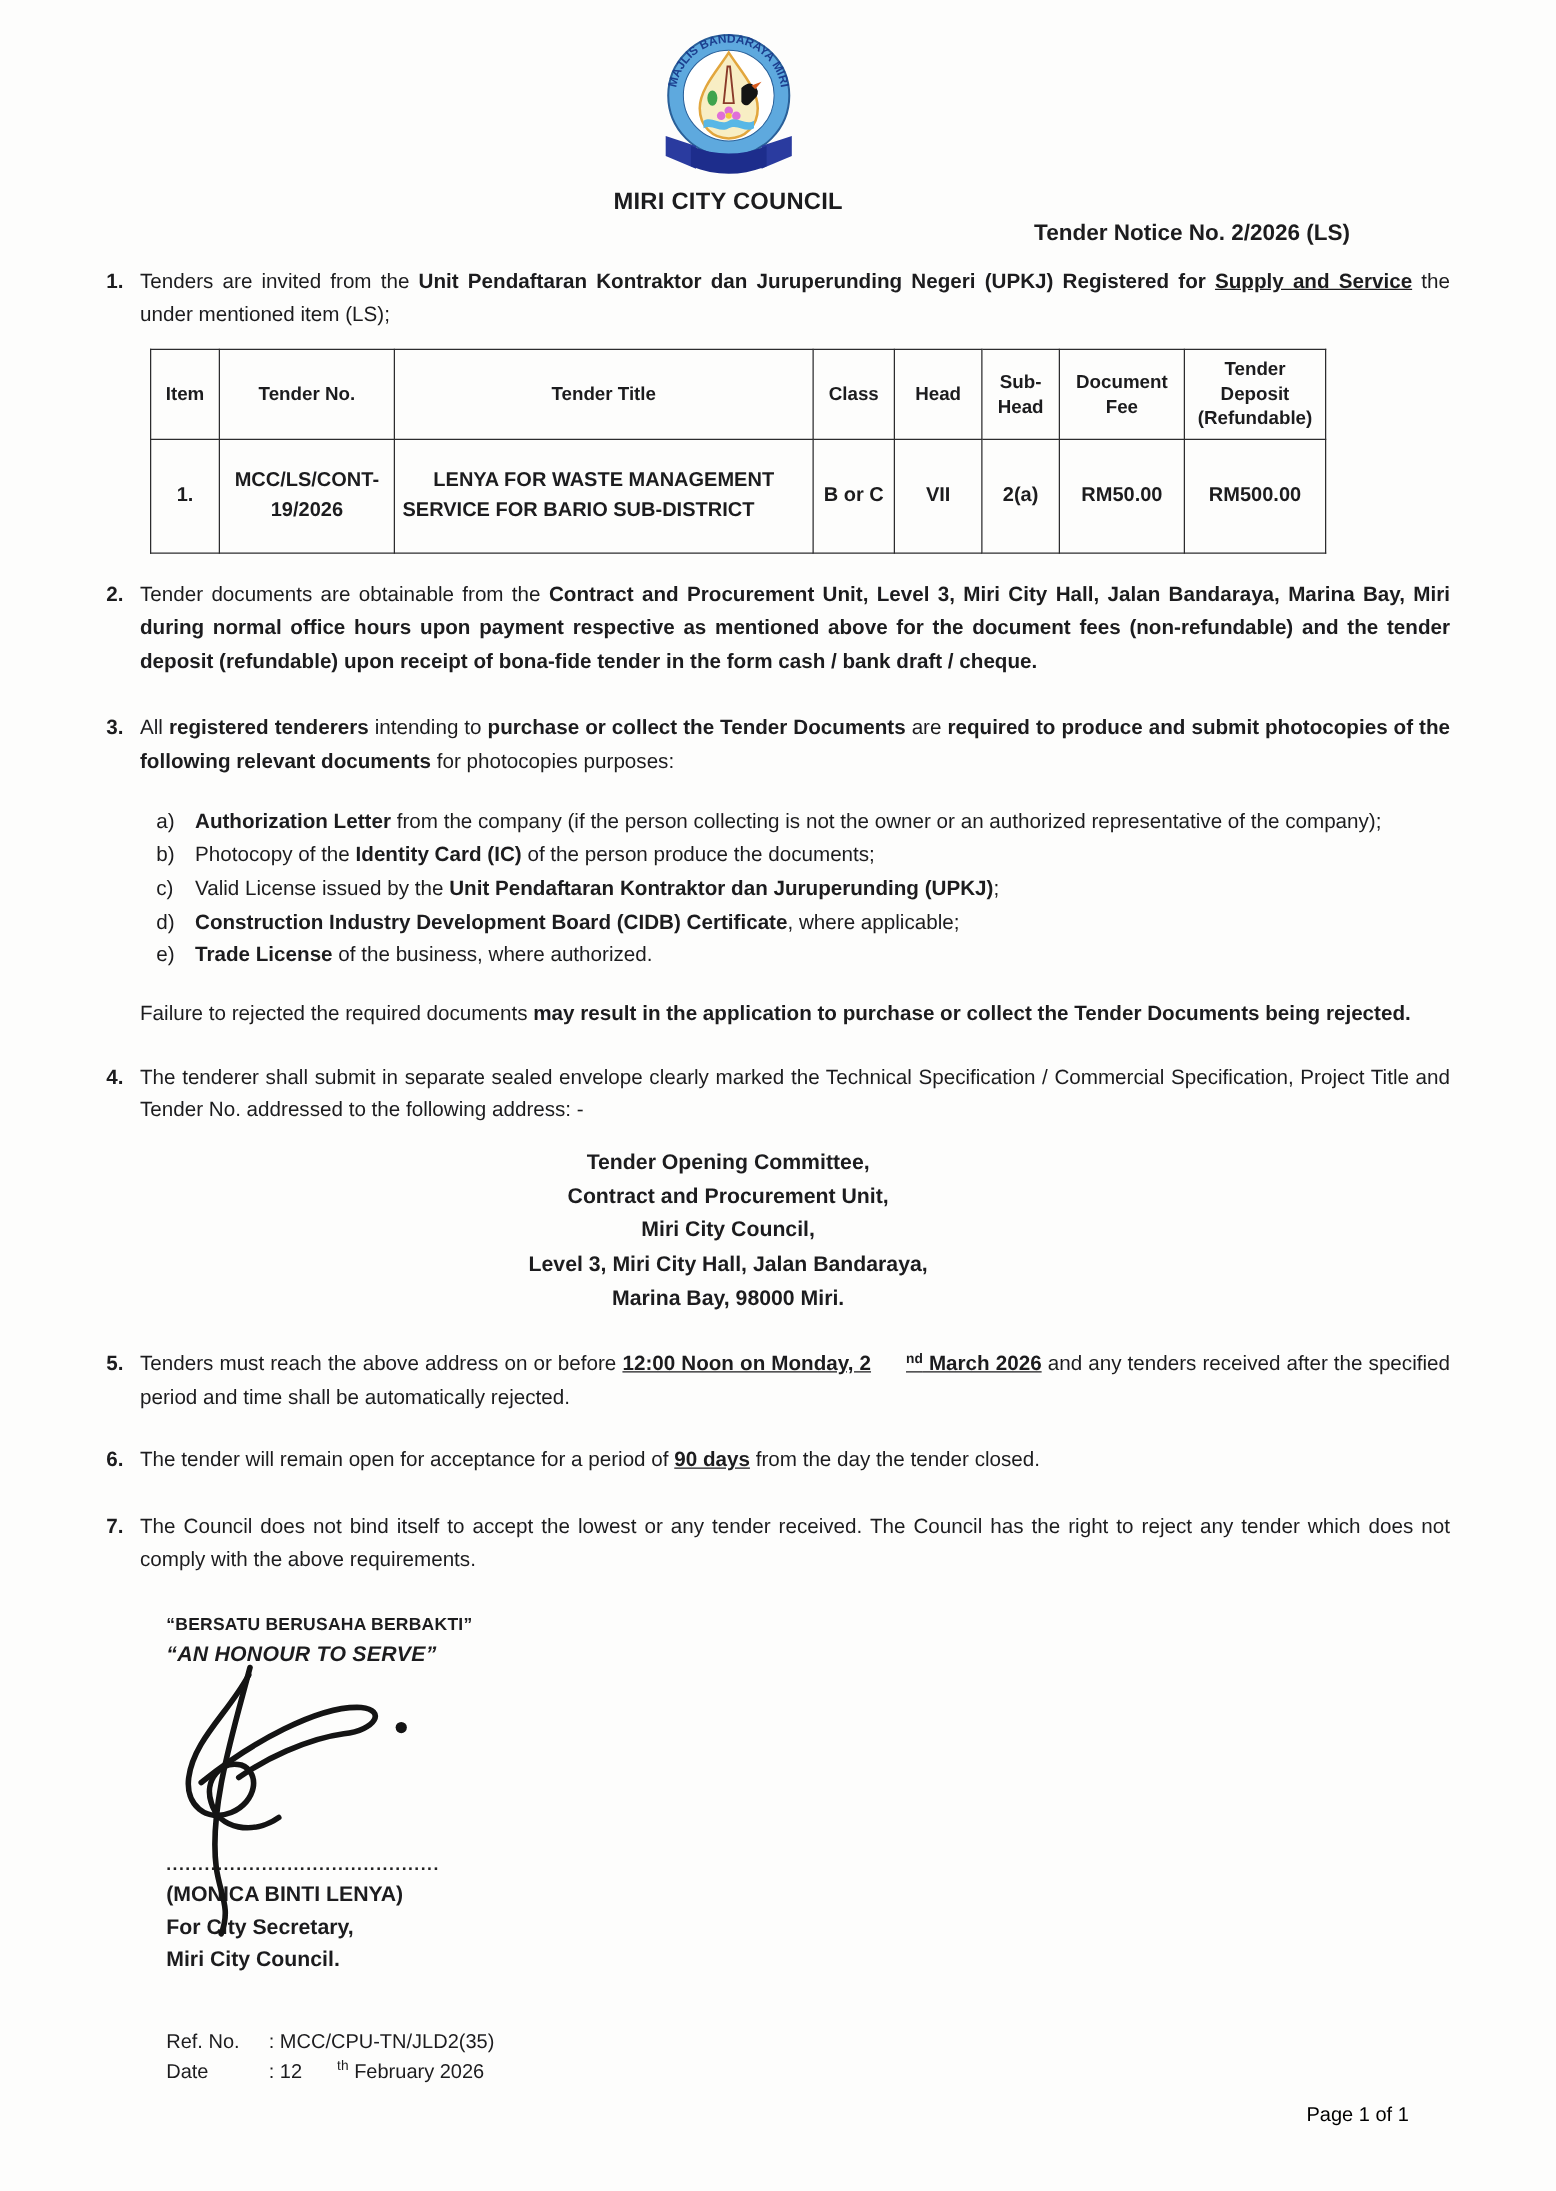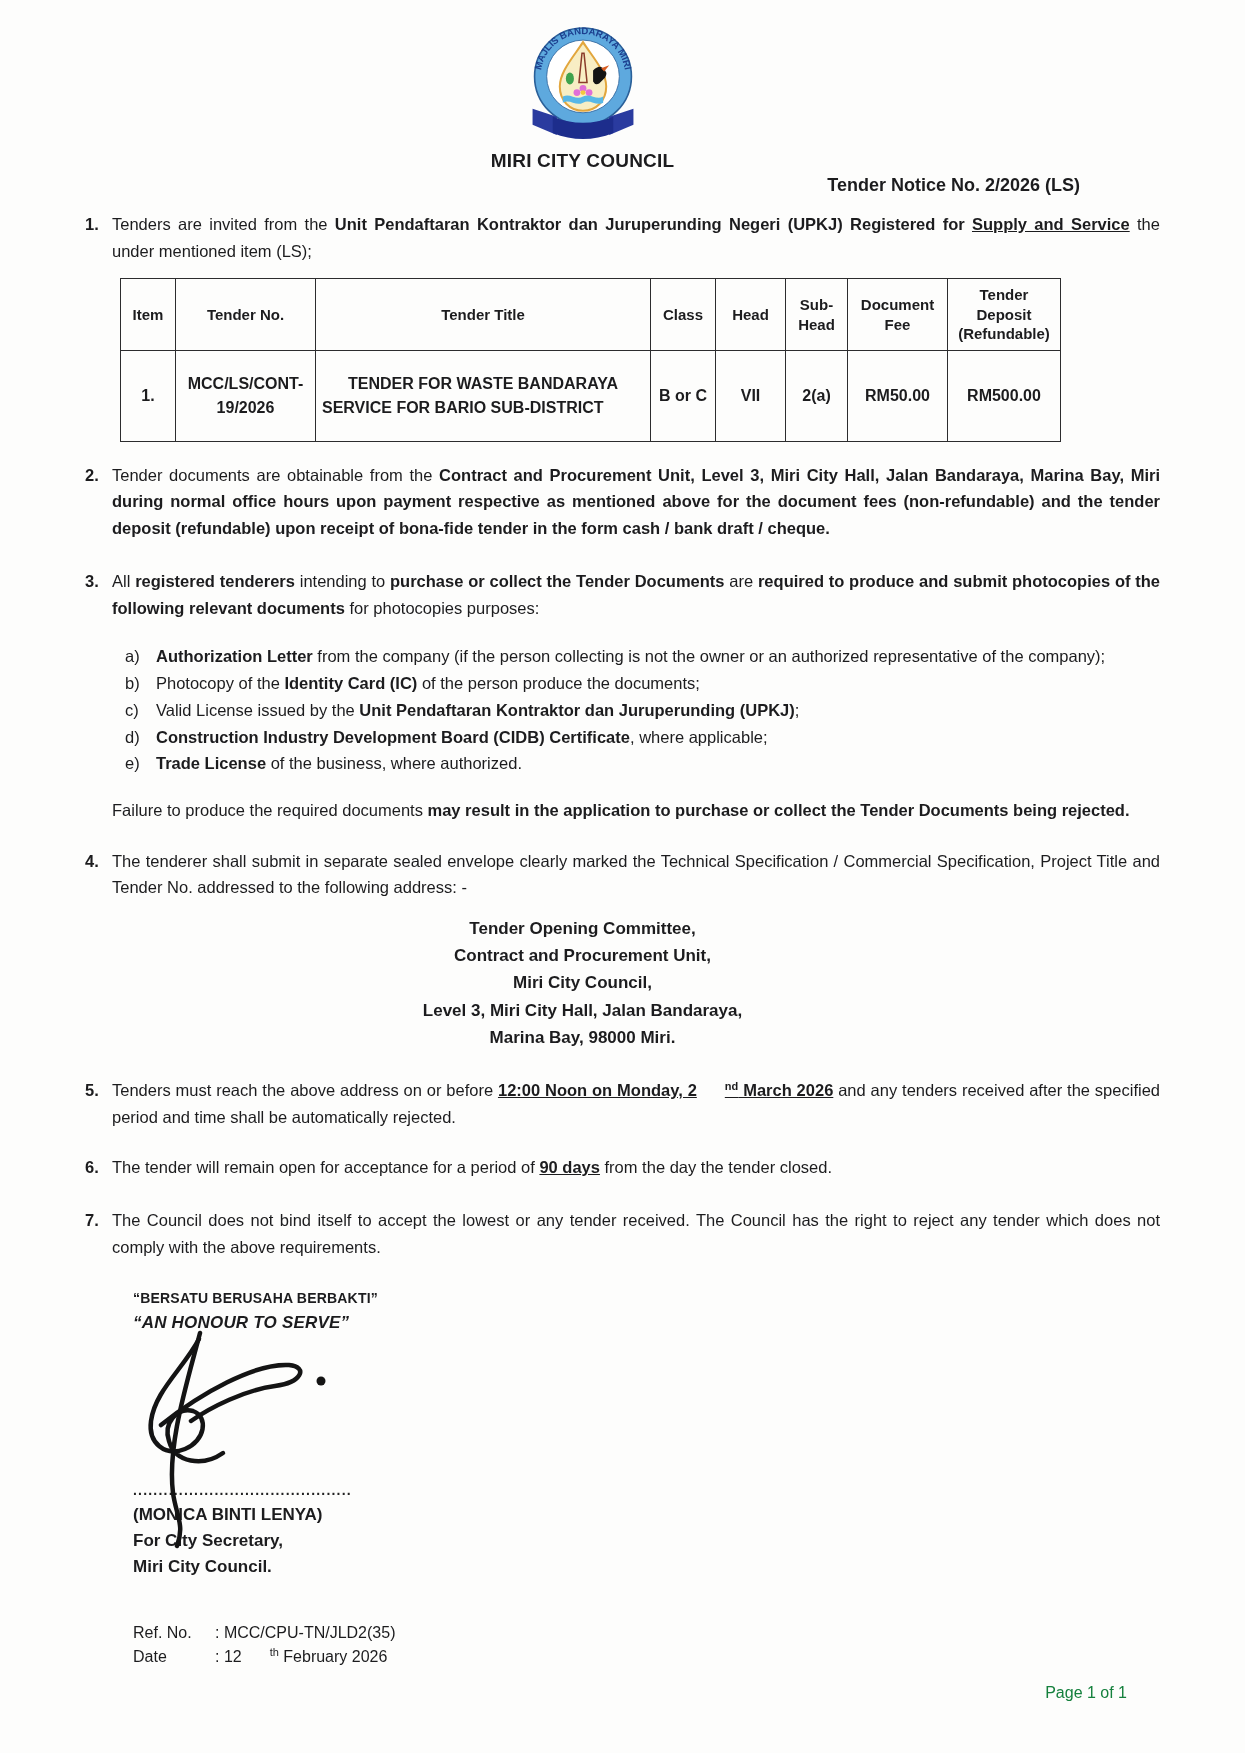--- a/index.html
+++ b/index.html
@@ -74,21 +74,21 @@
   .signature-svg { position:absolute; left:18px; top:38px; pointer-events:none; }
   .dotted-line { margin-top:142px; font-weight:700; font-size:14px; letter-spacing:1.2px; color:#222; }
   .signatory-name, .signatory-title { font-weight:700; font-size:17px; line-height:1.55; }
 
   
   .ref-block { margin-top:40px; padding-left:48px; font-size:16px; }
   .ref-row { display:flex; line-height:1.55; }
   .ref-row .lbl { flex:none; width:82px; }
 
   
-  .page-footer { position:absolute; top:1680px; right:118px; font-size:16px; color:#15803d; }
+  .page-footer { position:absolute; top:1680px; right:118px; font-size:16px; color:#000000; }
 </style>
 </head>
 <body>
 
 <div class="page">
   <div class="content">
 
     <div class="doc-header">
       <svg class="logo-svg" width="122" height="114" viewBox="0 0 120 113">
         <circle cx="60" cy="50" r="48" fill="#5ea9de"></circle>
@@ -144,21 +144,21 @@
           <th>Head</th>
           <th>Sub-Head</th>
           <th>Document Fee</th>
           <th>Tender Deposit (Refundable)</th>
         </tr>
       </thead>
       <tbody>
         <tr>
           <td>1.</td>
           <td class="td-no">MCC/LS/CONT-19/2026</td>
-          <td class="td-title">TENDER FOR WASTE BANDARAYA SERVICE FOR BARIO SUB-DISTRICT</td>
+          <td class="td-title">LENYA FOR WASTE MANAGEMENT SERVICE FOR BARIO SUB-DISTRICT</td>
           <td>B or C</td>
           <td>VII</td>
           <td>2(a)</td>
           <td>RM50.00</td>
           <td>RM500.00</td>
         </tr>
       </tbody>
     </table>
 
     <div class="num-item mt-item2">
@@ -187,21 +187,21 @@
       <div class="sub-item">
         <span class="letter">d)</span>
         <div class="sub-body"><span></span><span class="b">Construction Industry Development Board (CIDB) Certificate</span><span>, where applicable;</span></div>
       </div>
       <div class="sub-item">
         <span class="letter">e)</span>
         <div class="sub-body"><span></span><span class="b">Trade License</span><span> of the business, where authorized.</span></div>
       </div>
     </div>
 
-    <div class="failure-para" style="padding-left:27px;"><span>Failure to produce the required documents </span><span class="b">may result in the application to purchase or collect the Tender Documents being rejected.</span></div>
+    <div class="failure-para" style="padding-left:27px;"><span>Failure to rejected the required documents </span><span class="b">may result in the application to purchase or collect the Tender Documents being rejected.</span></div>
 
     <div class="num-item mt-item4">
       <span class="num">4.</span>
       <div class="itm-body">The tenderer shall submit in separate sealed envelope clearly marked the Technical Specification / Commercial Specification, Project Title and Tender No. addressed to the following address: -</div>
     </div>
 
     <div class="address-block">
       <div>Tender Opening Committee,</div>
       <div>Contract and Procurement Unit,</div>
       <div>Miri City Council,</div>

